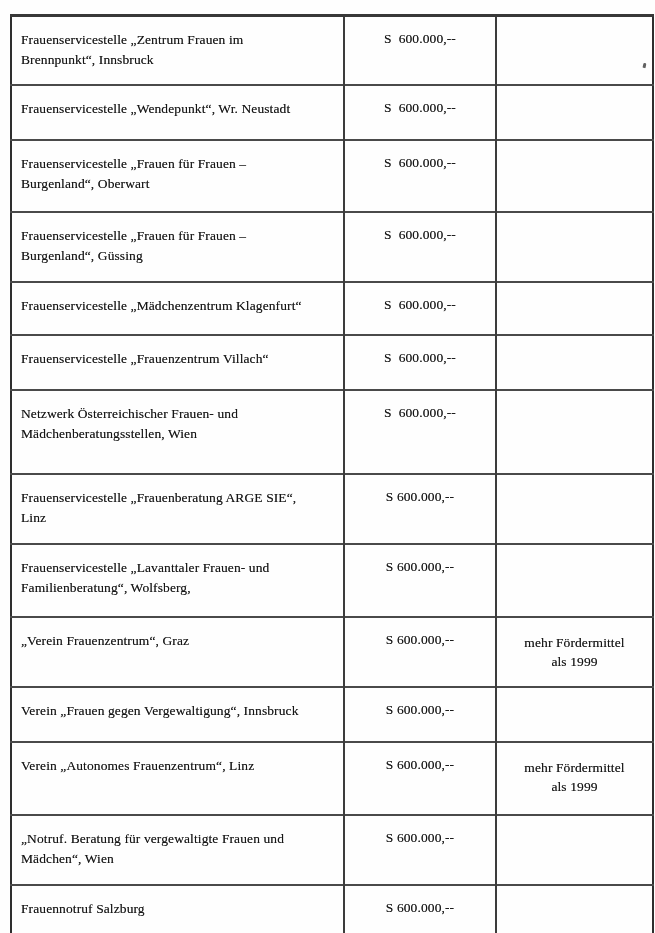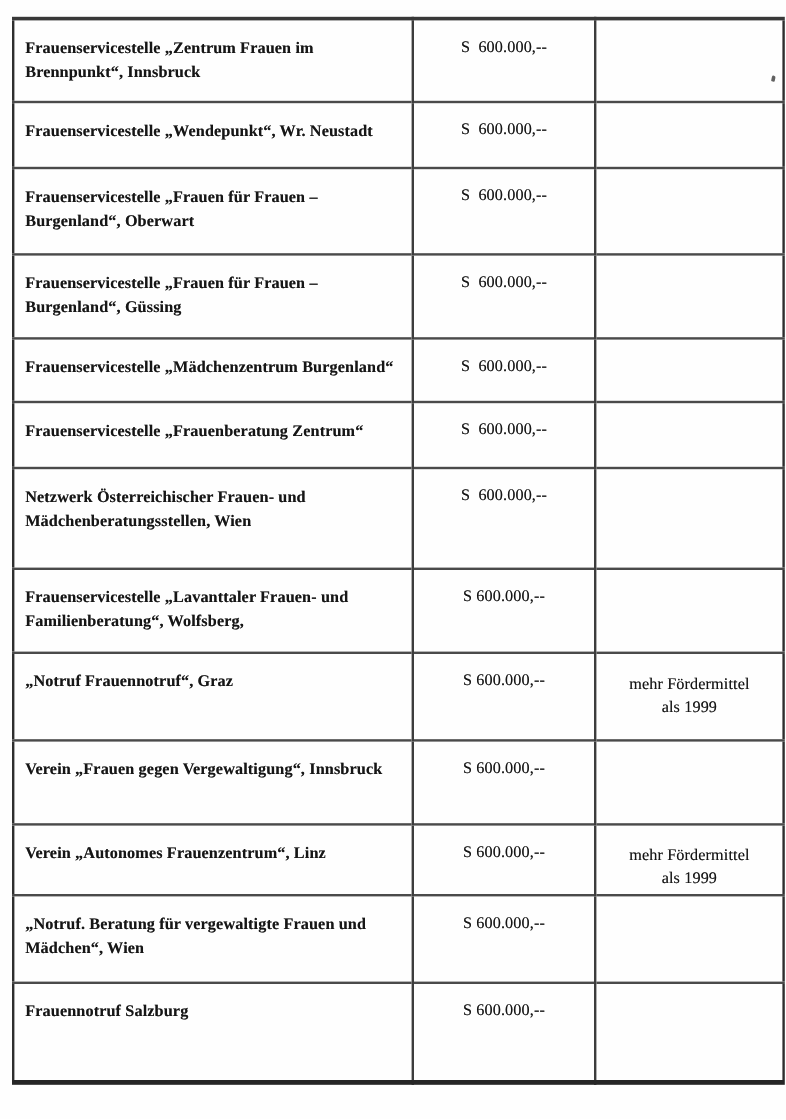--- a/index.html
+++ b/index.html
@@ -31,21 +31,20 @@
     font-size:13.5px;
     letter-spacing:.1px;
     text-shadow:0 0 .45px rgba(20,20,20,.55);
   }
   tr:nth-child(1) td{border-top:none;}
   td:first-child{border-left:none;}
   td.name-cell{
     padding:13px 10px 6px 9px;
     line-height:20px;
     white-space:pre-line;
-    font-weight:bold;
   }
   td.amount-cell{
     padding:14px 2px 4px 2px;
     text-align:center;
     white-space:pre;
   }
   td.note-cell{
     padding:15px 4px 4px 4px;
     text-align:center;
     line-height:19px;
@@ -58,21 +57,21 @@
   tr:nth-child(3){height:72px;}
   tr:nth-child(4){height:70px;}
   tr:nth-child(5){height:53px;}
   tr:nth-child(6){height:55px;}
   tr:nth-child(7){height:84px;}
   tr:nth-child(8){height:70px;}
   tr:nth-child(9){height:73px;margin-top:11px;}
   tr:nth-child(10){height:70px;}
   tr:nth-child(11){height:55px;border-radius:23px;}
   tr:nth-child(12){height:73px;border-radius:12px;}
-  tr:nth-child(13){height:83px;}
+  tr:nth-child(13){height:70px;}
   tr:nth-child(14){height:52px;}
   .speck{
     position:absolute;left:643px;top:63px;
     width:3px;height:5px;background:#3a3a3a;
     border-radius:2px 2px 1px 1px;transform:rotate(12deg);
     opacity:.8;
   }
 </style>
 </head>
 <body>
@@ -102,43 +101,49 @@
     <td class="amount-cell">S  600.000,--</td>
     <td class="note-cell"></td>
   </tr>
         <tr>
     <td class="name-cell">Frauenservicestelle „Frauen für Frauen –
 Burgenland“, Güssing</td>
     <td class="amount-cell">S  600.000,--</td>
     <td class="note-cell"></td>
   </tr>
         <tr>
-    <td class="name-cell">Frauenservicestelle „Mädchenzentrum Burgenland“</td>
+    <td class="name-cell">Frauenservicestelle „Mädchenzentrum Klagenfurt“</td>
     <td class="amount-cell">S  600.000,--</td>
     <td class="note-cell"></td>
   </tr>
         <tr>
-    <td class="name-cell">Frauenservicestelle „Frauenberatung Zentrum“</td>
+    <td class="name-cell">Frauenservicestelle „Frauenzentrum Villach“</td>
     <td class="amount-cell">S  600.000,--</td>
     <td class="note-cell"></td>
   </tr>
         <tr>
     <td class="name-cell">Netzwerk Österreichischer Frauen- und
 Mädchenberatungsstellen, Wien</td>
     <td class="amount-cell">S  600.000,--</td>
     <td class="note-cell"></td>
   </tr>
         <tr>
+    <td class="name-cell">Frauenservicestelle „Frauenberatung ARGE SIE“,
+Linz</td>
+    <td class="amount-cell">S 600.000,--</td>
+    <td class="note-cell"></td>
+  </tr>
+        <tr>
     <td class="name-cell">Frauenservicestelle „Lavanttaler Frauen- und
 Familienberatung“, Wolfsberg,</td>
     <td class="amount-cell">S 600.000,--</td>
     <td class="note-cell"></td>
   </tr>
         <tr>
-    <td class="name-cell">„Notruf Frauennotruf“, Graz</td>
+    <td class="name-cell">„Verein Frauenzentrum“, Graz</td>
     <td class="amount-cell">S 600.000,--</td>
     <td class="note-cell">mehr Fördermittel
 als 1999</td>
   </tr>
         <tr>
     <td class="name-cell">Verein „Frauen gegen Vergewaltigung“, Innsbruck</td>
     <td class="amount-cell">S 600.000,--</td>
     <td class="note-cell"></td>
   </tr>
         <tr>

